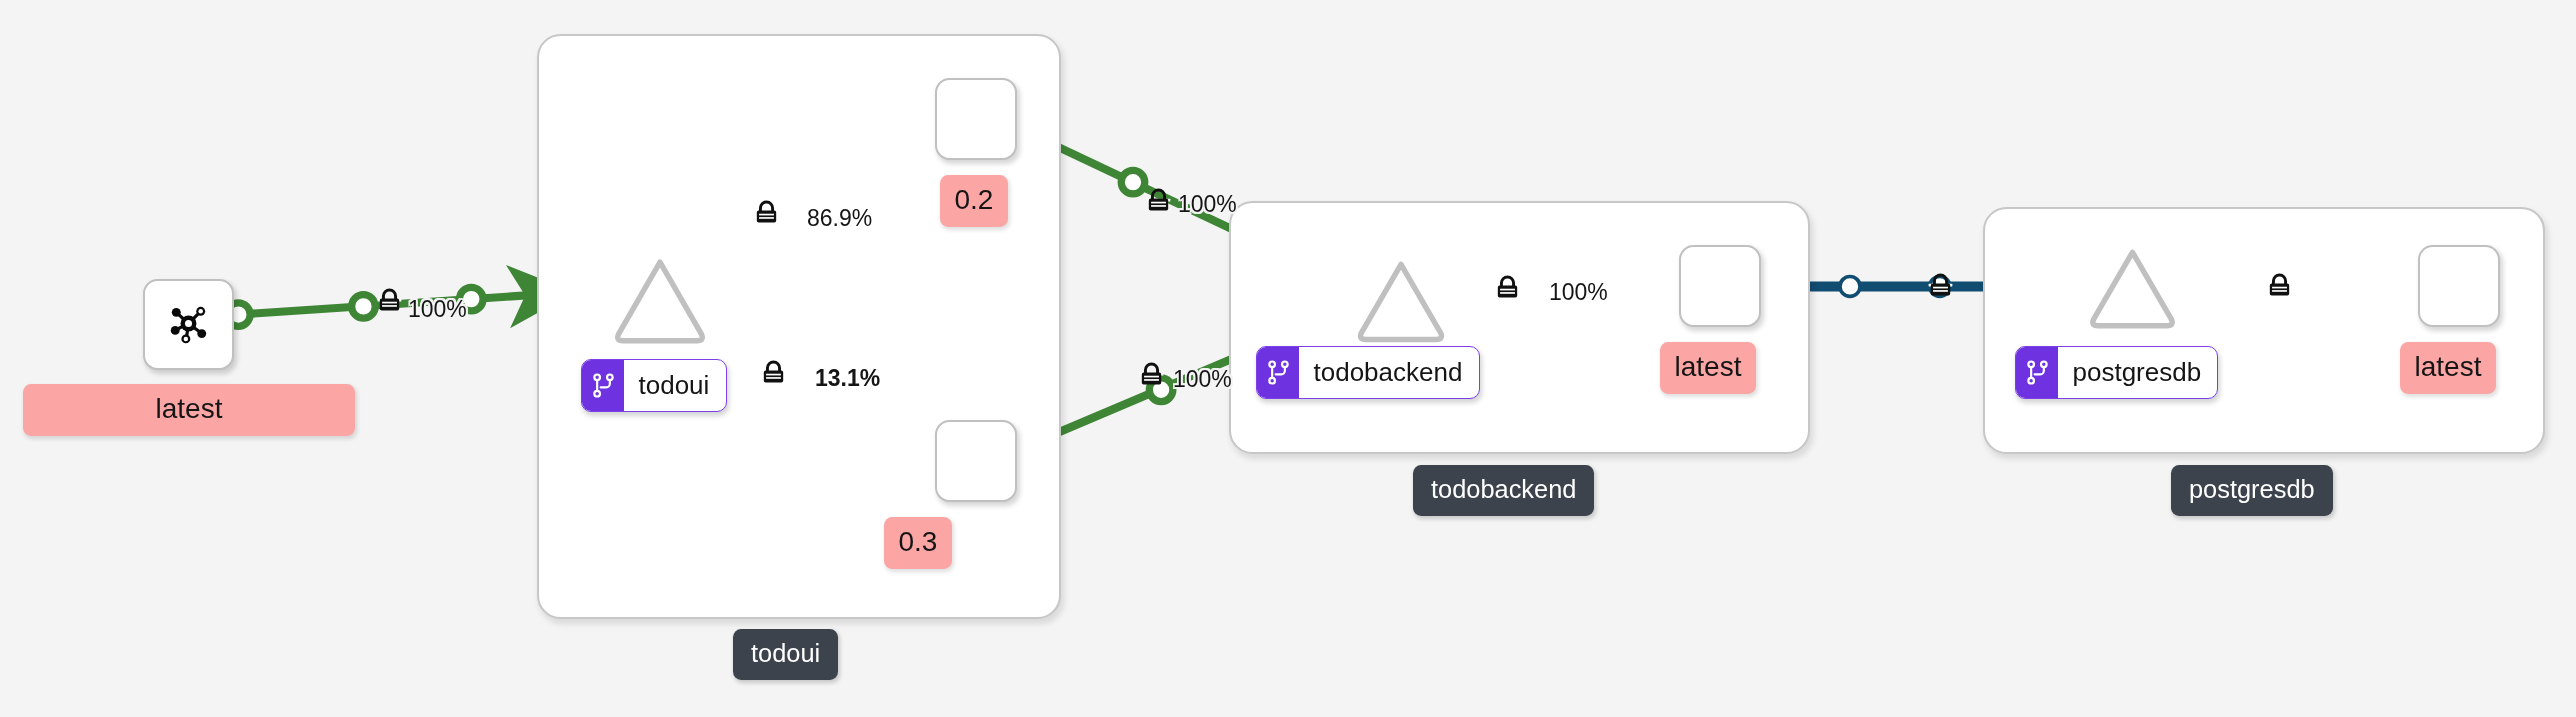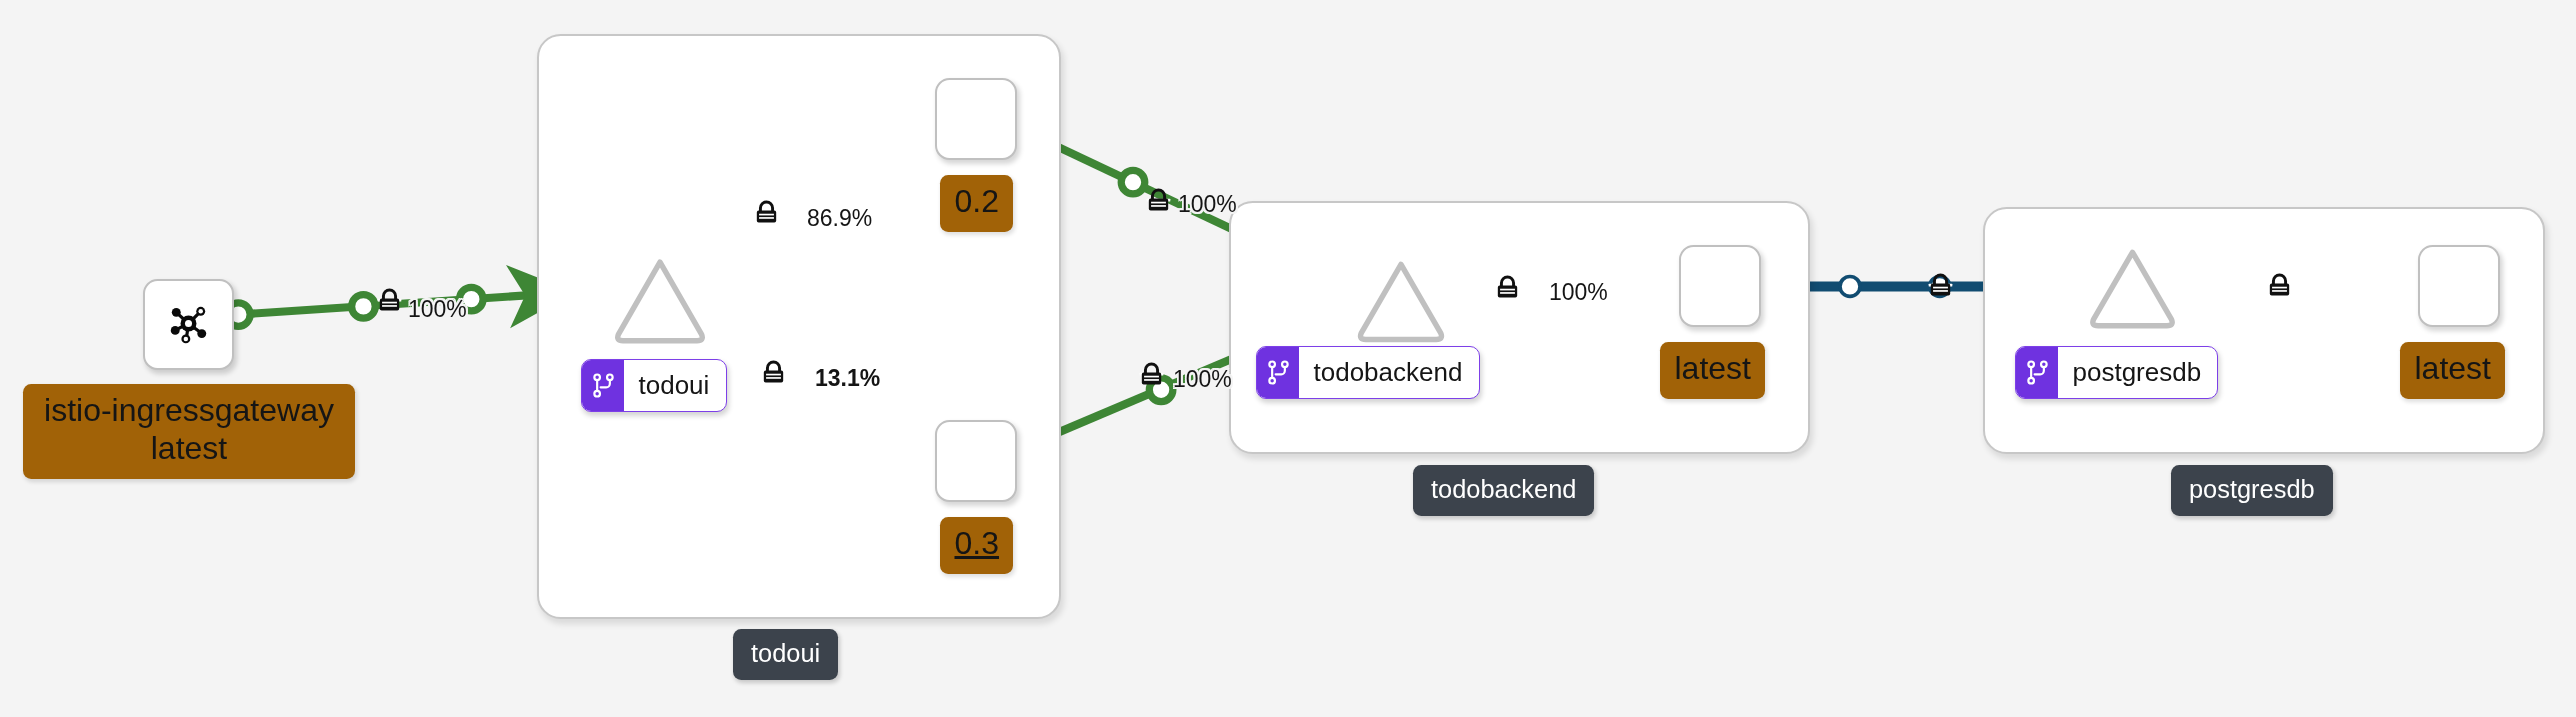--- a/index.html
+++ b/index.html
@@ -48,24 +48,24 @@
   }
   .node-tri{
     position:absolute;
     box-sizing:border-box;
   }
   .node-tri svg{display:block;}
 
   
   .chip{
     position:absolute;
-    background:#a16207;
+    background:#fca5a5;
     border-radius:8.2px;
     box-shadow:1.8px 2.7px 4.5px rgba(0,0,0,0.13);
-    font-size:32px;
+    font-size:28px;
     color:#151515;
     padding:8.2px 14.5px 11px 14.5px;
     line-height:1.18;
     text-align:center;
     white-space:nowrap;
     box-sizing:border-box;
   }
   .chip.multiline{white-space:normal;}
 
   
@@ -299,21 +299,20 @@
         <circle cx="35.5" cy="12.5" r="4.2" fill="#0a0a0a"></circle>
         <circle cx="35.5" cy="12.5" r="2.1" fill="#ffffff"></circle>
         <circle cx="11.5" cy="30.5" r="4.2" fill="#0a0a0a"></circle>
         <circle cx="36.5" cy="33.5" r="4.2" fill="#0a0a0a"></circle>
         <circle cx="21.5" cy="38.5" r="4.2" fill="#0a0a0a"></circle>
         <circle cx="21.5" cy="38.5" r="2.1" fill="#ffffff"></circle>
       </svg>
     </span>
   </div>
   <div class="chip multiline" style="left:23px;top:384px;width:332px;">
-    <div>istio-ingressgateway</div>
     <div>latest</div>
   </div>
 
   <div class="node-tri" style="left:610px;top:254px;">
     <svg width="100" height="94" viewBox="0 0 110 104" xmlns="http://www.w3.org/2000/svg">
       <path d="M55 9 L101 89 Q104 96 96 96 L14 96 Q6 96 9 89 Z" fill="#ffffff" stroke="#c0c0c0" stroke-width="6" stroke-linejoin="round"></path>
     </svg>
   </div>
   <div class="vs-badge" style="left:581px;top:359px;height:53px;">
     <span class="vs-icon">
@@ -325,21 +324,21 @@
         <path d="M23 10.4 V14 a4 4 0 0 1 -4 4 h-6.2" fill="none" stroke="#ffffff" stroke-width="2.4" stroke-linecap="round"></path>
       </svg>
     </span>
     <span class="vs-text">todoui</span>
   </div>
 
   <div class="node-box" style="left:935px;top:78px;width:82px;height:82px;"></div>
   <div class="chip" style="left:940px;top:175px;">0.2</div>
 
   <div class="node-box" style="left:935px;top:420px;width:82px;height:82px;"></div>
-  <div class="chip" style="left:940px;top:517px;text-decoration:underline;">0.3</div>
+  <div class="chip" style="left:884px;top:517px;">0.3</div>
 
   <div class="node-tri" style="left:1354px;top:257px;">
     <svg width="94" height="89" viewBox="0 0 104 98" xmlns="http://www.w3.org/2000/svg">
       <path d="M52 8 L96 84 Q99 91 91 91 L13 91 Q5 91 8 84 Z" fill="#ffffff" stroke="#c0c0c0" stroke-width="6" stroke-linejoin="round"></path>
     </svg>
   </div>
   <div class="vs-badge" style="left:1256px;top:346px;height:53px;">
     <span class="vs-icon">
       <svg viewBox="0 0 32 32" width="29" height="29" xmlns="http://www.w3.org/2000/svg">
         <circle cx="9" cy="7" r="3.1" fill="none" stroke="#ffffff" stroke-width="2.4"></circle>

